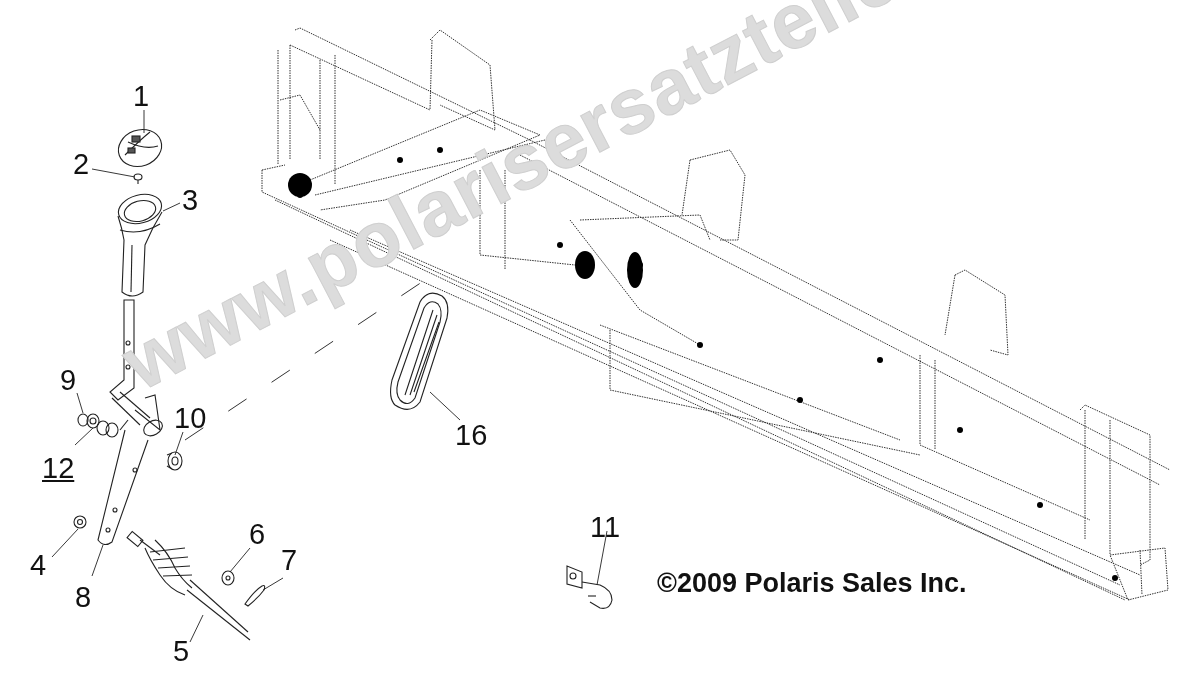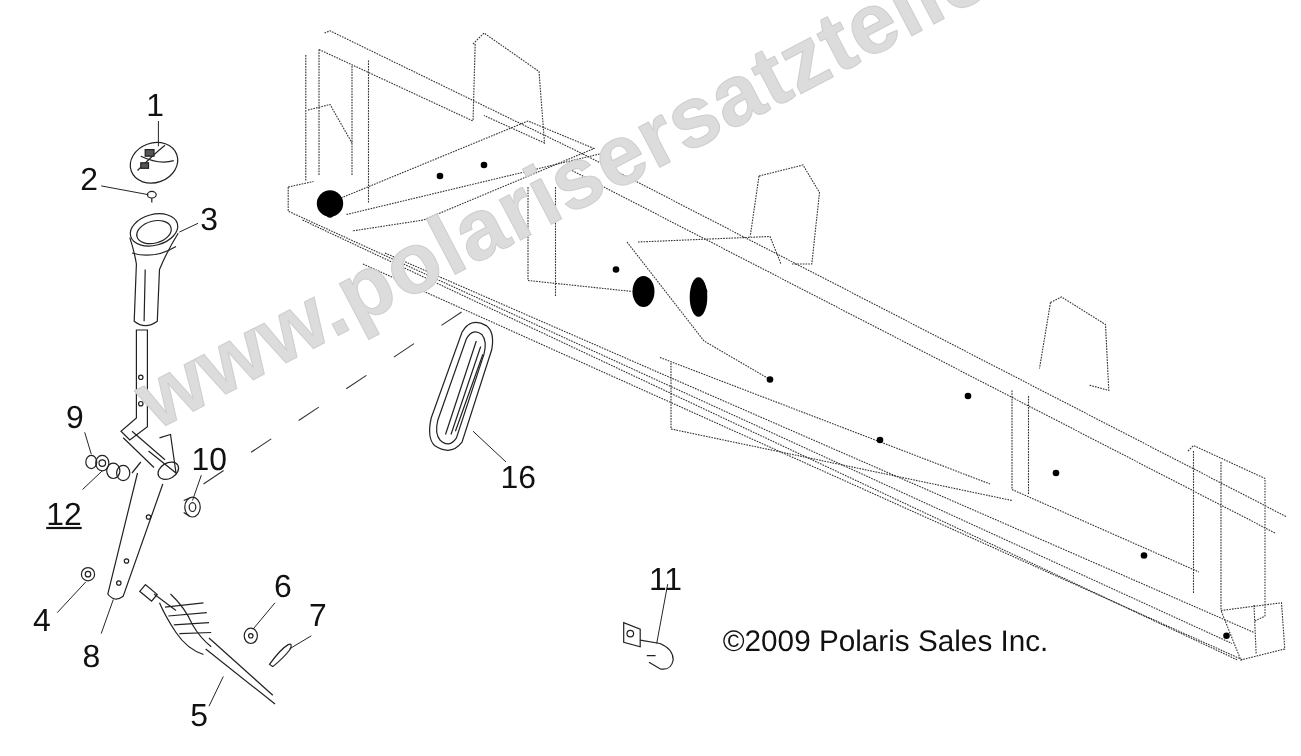--- a/index.html
+++ b/index.html
@@ -1,19 +1,19 @@
 <!DOCTYPE html>
 <html><head>
 <meta charset="utf-8">
 <style>
   html, body { margin:0; padding:0; background:#ffffff; }
   body { width:1183px; height:687px; position:relative; overflow:hidden; font-family:"Liberation Sans", sans-serif; }
   #diagram { position:absolute; left:0; top:0; width:1183px; height:687px; }
   .callout { position:absolute; font-family:"Liberation Sans", sans-serif; font-size:29px; color:#111; line-height:1; }
-  .copyright { position:absolute; left:657px; top:568px; font-family:"Liberation Sans", sans-serif; font-size:27px; color:#111; white-space:nowrap; }
+  .copyright { position:absolute; left:657px; top:568px; font-family:"Liberation Sans", sans-serif; font-size:27px; color:#111; white-space:nowrap;font-weight:bold; }
   .watermark { position:absolute; left:108px; top:328px; font-family:"Liberation Sans", sans-serif; font-weight:bold; font-size:78px; color:#dcdcdc; transform-origin:0 0; transform:rotate(-27.6deg); white-space:nowrap; letter-spacing:1px; -webkit-text-stroke:1px #cfcfcf; }
   .frame line, .frame polyline, .frame path, .frame polygon { fill:none; stroke:#333; stroke-width:1; stroke-dasharray:1.5 1; }
   .part path, .part line, .part ellipse, .part rect, .part polygon, .part circle { fill:none; stroke:#222; stroke-width:1.1; }
   .leader { stroke:#222; stroke-width:0.9; }
   .dash { stroke:#333; stroke-width:1; stroke-dasharray:22 30; fill:none; }
 </style>
 </head>
 <body>
 
 <div id="diagram">

